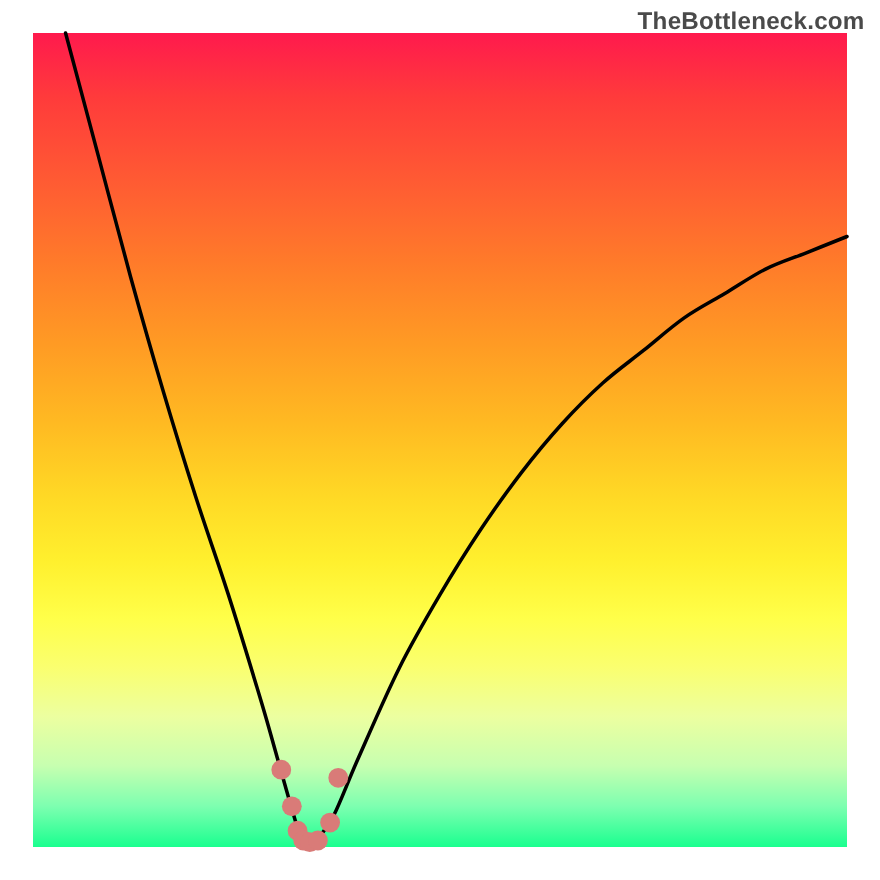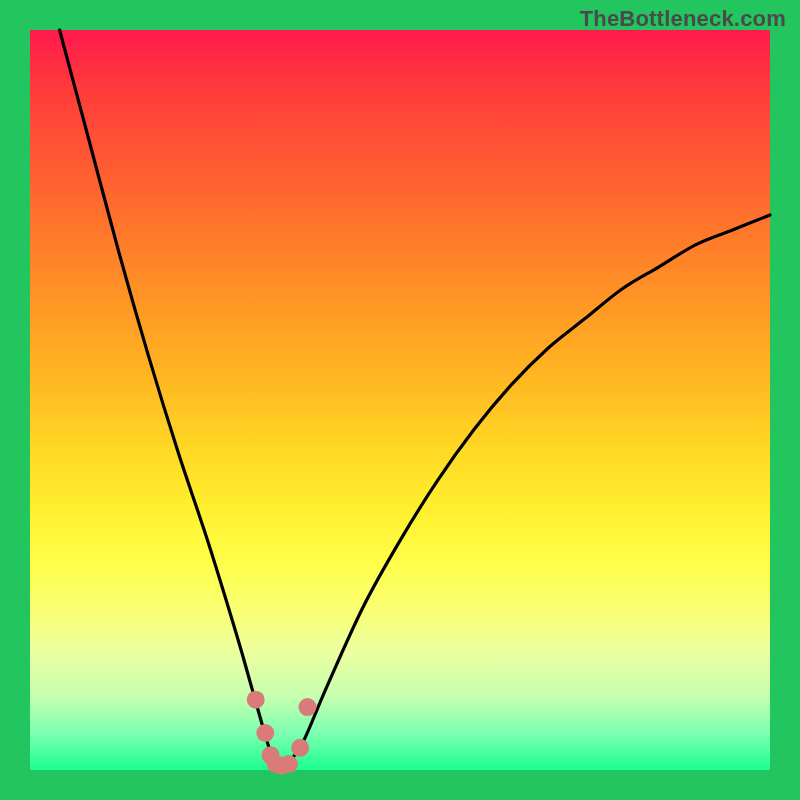--- a/index.html
+++ b/index.html
@@ -10,21 +10,21 @@
     background: #000;
     overflow: hidden;
     font-family: Arial, Helvetica, sans-serif;
   }
   .frame {
     position: absolute;
     left: 0;
     top: 0;
     width: 800px;
     height: 800px;
-    background: #22c55e;
+    background: #ffffff;
   }
   .plot {
     position: absolute;
     left: 30px;
     top: 30px;
     width: 740px;
     height: 740px;
     
     background: linear-gradient(to bottom,
       #ff1a4d 0%,

